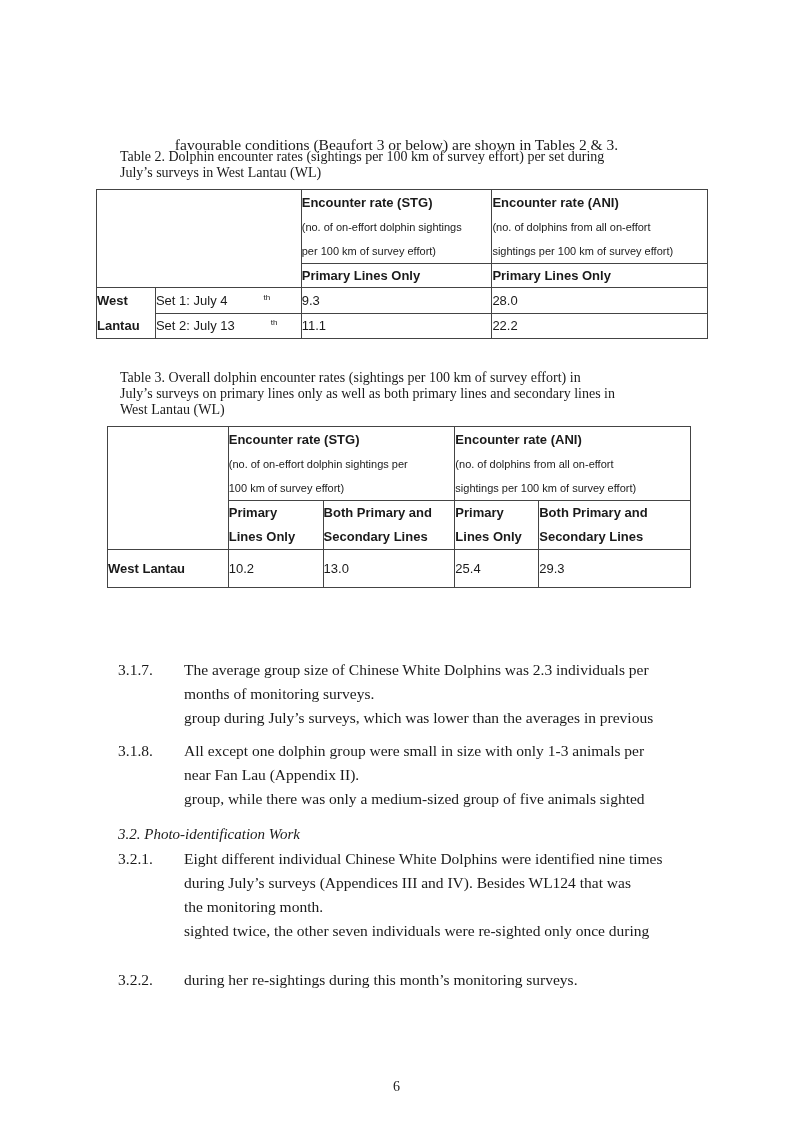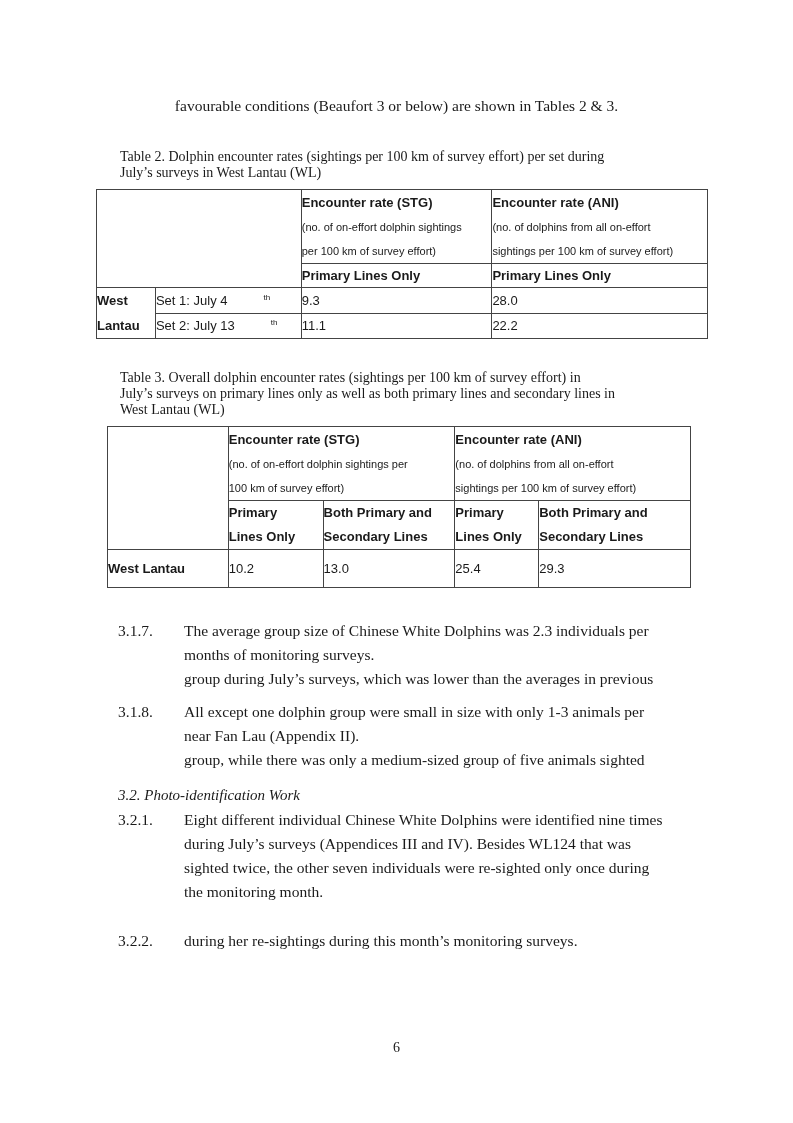--- a/index.html
+++ b/index.html
@@ -1,17 +1,17 @@
 <!DOCTYPE html>
 <html><head>
 <meta charset="utf-8">
 <style>
   html, body { margin: 0; padding: 0; background: #ffffff; }
   body { width: 793px; height: 1123px; position: relative; overflow: hidden; color: #1a1a1a; }
-  .serif { font-family: "Liberation Serif", "DejaVu Serif", serif; }
+  .serif { font-family: "Liberation Serif", "DejaVu Serif", serif; margin-top: 39px; }
   .sans { font-family: Liberation Serif, serif; }
   .abs { position: absolute; }
 
   #intro-line { left: 0; width: 793px; top: 97px; text-align: center; font-size: 15.5px; }
 
   .caption { font-size: 14px; line-height: 16px; }
   #t2-caption { left: 120px; top: 149px; width: 590px; }
   #t3-caption { left: 120px; top: 370px; width: 580px; }
 
   table.dt { position: absolute; border-collapse: collapse; font-family: "Liberation Sans", "DejaVu Sans", sans-serif; color: #1a1a1a; }
@@ -156,22 +156,22 @@
   </div>
 </div>
 
 <div id="sec-heading" class="abs serif">3.2.  Photo-identification Work</div>
 
 <div class="abs serif para" style="left:0;top:808px;width:793px">
   <span class="pnum" style="top:0">3.2.1.</span>
   <div class="ptext" style="top:0">
     <div>Eight different individual Chinese White Dolphins were identified nine times</div>
     <div>during July’s surveys (Appendices III and IV).    Besides WL124 that was</div>
+    <div>the monitoring month.</div>
     <div>sighted twice, the other seven individuals were re-sighted only once during</div>
-    <div>the monitoring month.</div>
   </div>
 </div>
 
 <div class="abs serif para" style="left:0;top:929px;width:793px">
   <span class="pnum" style="top:0">3.2.2.</span>
   <div class="ptext" style="top:0">
     <div>during her re-sightings during this month’s monitoring surveys.</div>
   </div>
 </div>
 

